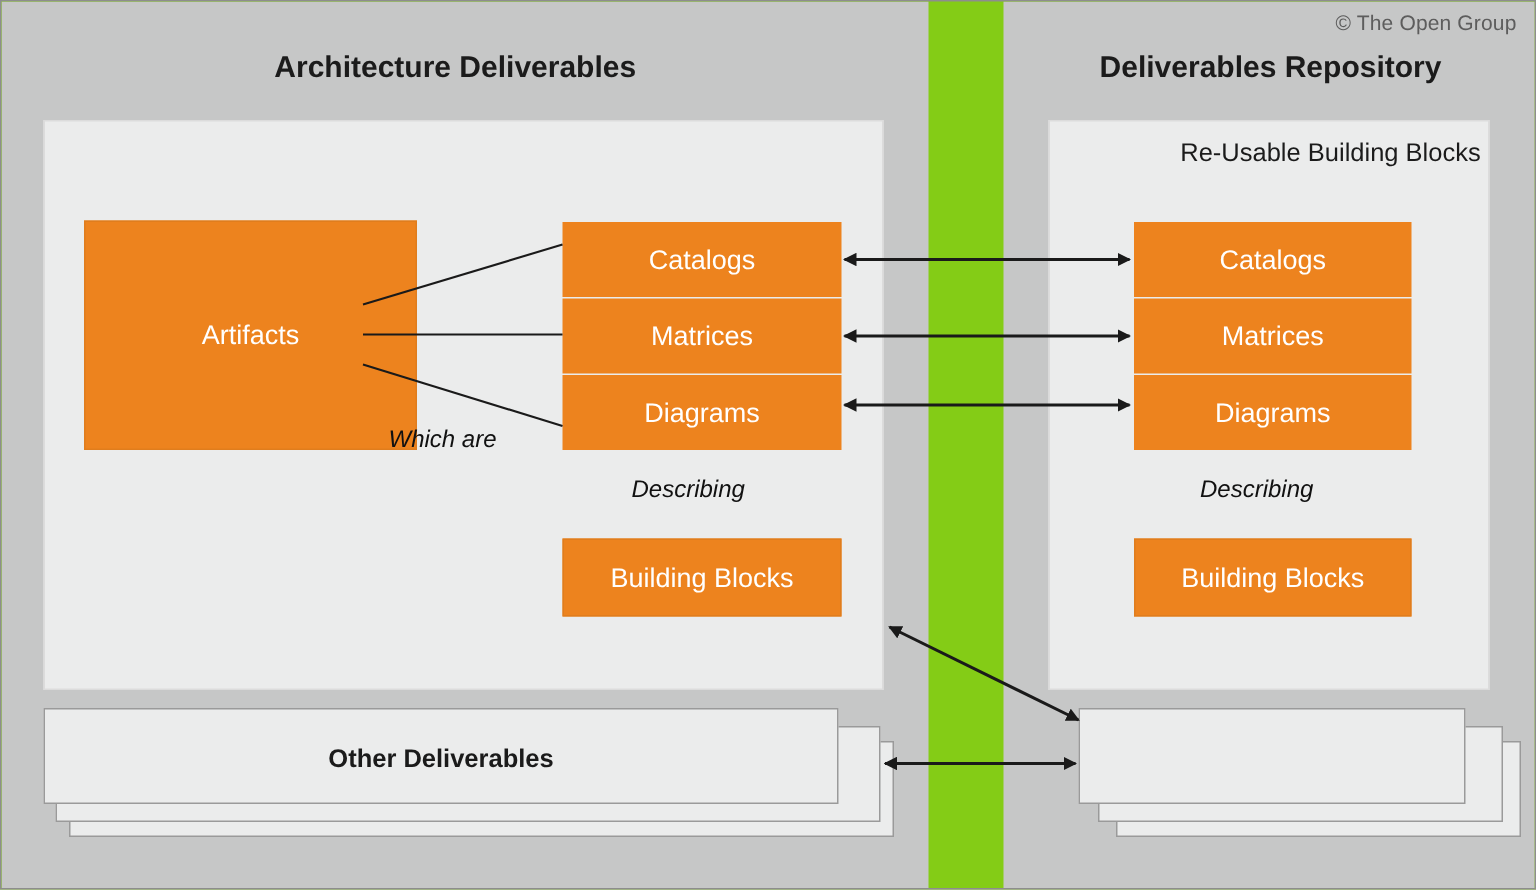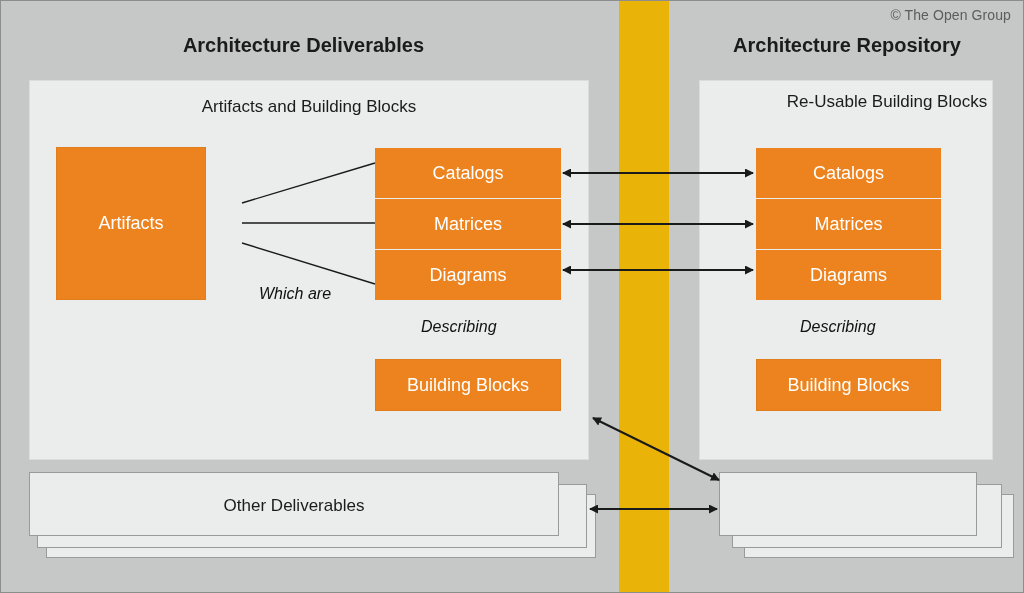--- a/index.html
+++ b/index.html
@@ -4,21 +4,21 @@
 <style>
   html,body{margin:0;padding:0;}
   body{
     font-family:"Liberation Sans", sans-serif;
     background:#ffffff;
   }
   #canvas{
     position:relative;
     width:1024px;
     height:593px;
-    background:#eab308;
+    background:#84cc16;
     border:1px solid #8d8d8d;
     box-sizing:border-box;
     overflow:hidden;
   }
 
   
   .gray-col{
     position:absolute;
     background:#c6c7c7;
   }
@@ -72,21 +72,21 @@
     position:absolute;
     background:#ed831e;
     color:#ffffff;
     display:flex;
     align-items:center;
     justify-content:center;
     font-size:18px;
     box-sizing:border-box;
     border:1px solid #e07d1d;
   }
-  #artifacts{ left:55px; top:146px; width:150px; height:153px; }
+  #artifacts{ left:55px; top:146px; width:222px; height:153px; }
 
   .stack-cell{ border:none; }
   #l-catalogs{ left:374px; top:147px; width:186px; height:50px; }
   #l-matrices{ left:374px; top:198px; width:186px; height:50px; }
   #l-diagrams{ left:374px; top:249px; width:186px; height:50px; }
   #r-catalogs{ left:755px; top:147px; width:185px; height:50px; }
   #r-matrices{ left:755px; top:198px; width:185px; height:50px; }
   #r-diagrams{ left:755px; top:249px; width:185px; height:50px; }
 
   #l-bb{ left:374px; top:358px; width:186px; height:52px; }
@@ -116,21 +116,21 @@
     font-size:17px;
     color:#1b1b1b;
     text-align:center;
     line-height:25px;
     white-space:pre-line;
   }
 
   #lc3{ left:45px; top:493px; width:550px; height:64px; }
   #lc2{ left:36px; top:483px; width:550px; height:64px; }
   #lc1{ left:28px; top:471px; width:530px; height:64px; }
-  #lbl-other{ left:28px; top:492px; width:530px; }
+  #lbl-other{ left:28px; top:492px; width:530px;font-weight:bold; }
 
   #rc3{ left:743px; top:493px; width:270px; height:64px; }
   #rc2{ left:731px; top:483px; width:270px; height:64px; }
   #rc1{ left:718px; top:471px; width:258px; height:64px; }
   #lbl-archdel{ left:718px; top:479px; width:258px; }
 
   
   #wires{
     position:absolute;
     left:0; top:0;
@@ -142,26 +142,25 @@
 <body>
 
 <div id="canvas">
 
   <div class="gray-col" id="col-left"></div>
   <div class="gray-col" id="col-right"></div>
 
   <div id="copyright">© The Open Group</div>
 
   <div class="panel-title" id="title-left">Architecture Deliverables</div>
-  <div class="panel-title" id="title-right">Architecture Repository</div>
+  <div class="panel-title" id="title-right">Deliverables Repository</div>
 
   <div class="inner-panel" id="inner-left"></div>
   <div class="inner-panel" id="inner-right"></div>
 
-  <div class="inner-head" id="head-left">Artifacts and Building Blocks</div>
   <div class="inner-head" id="head-right">Re-Usable Building Blocks</div>
 
   <div class="orange" id="artifacts">Artifacts</div>
 
   <div class="orange stack-cell" id="l-catalogs">Catalogs</div>
   <div class="orange stack-cell" id="l-matrices">Matrices</div>
   <div class="orange stack-cell" id="l-diagrams">Diagrams</div>
 
   <div class="orange" id="l-bb">Building Blocks</div>
 

